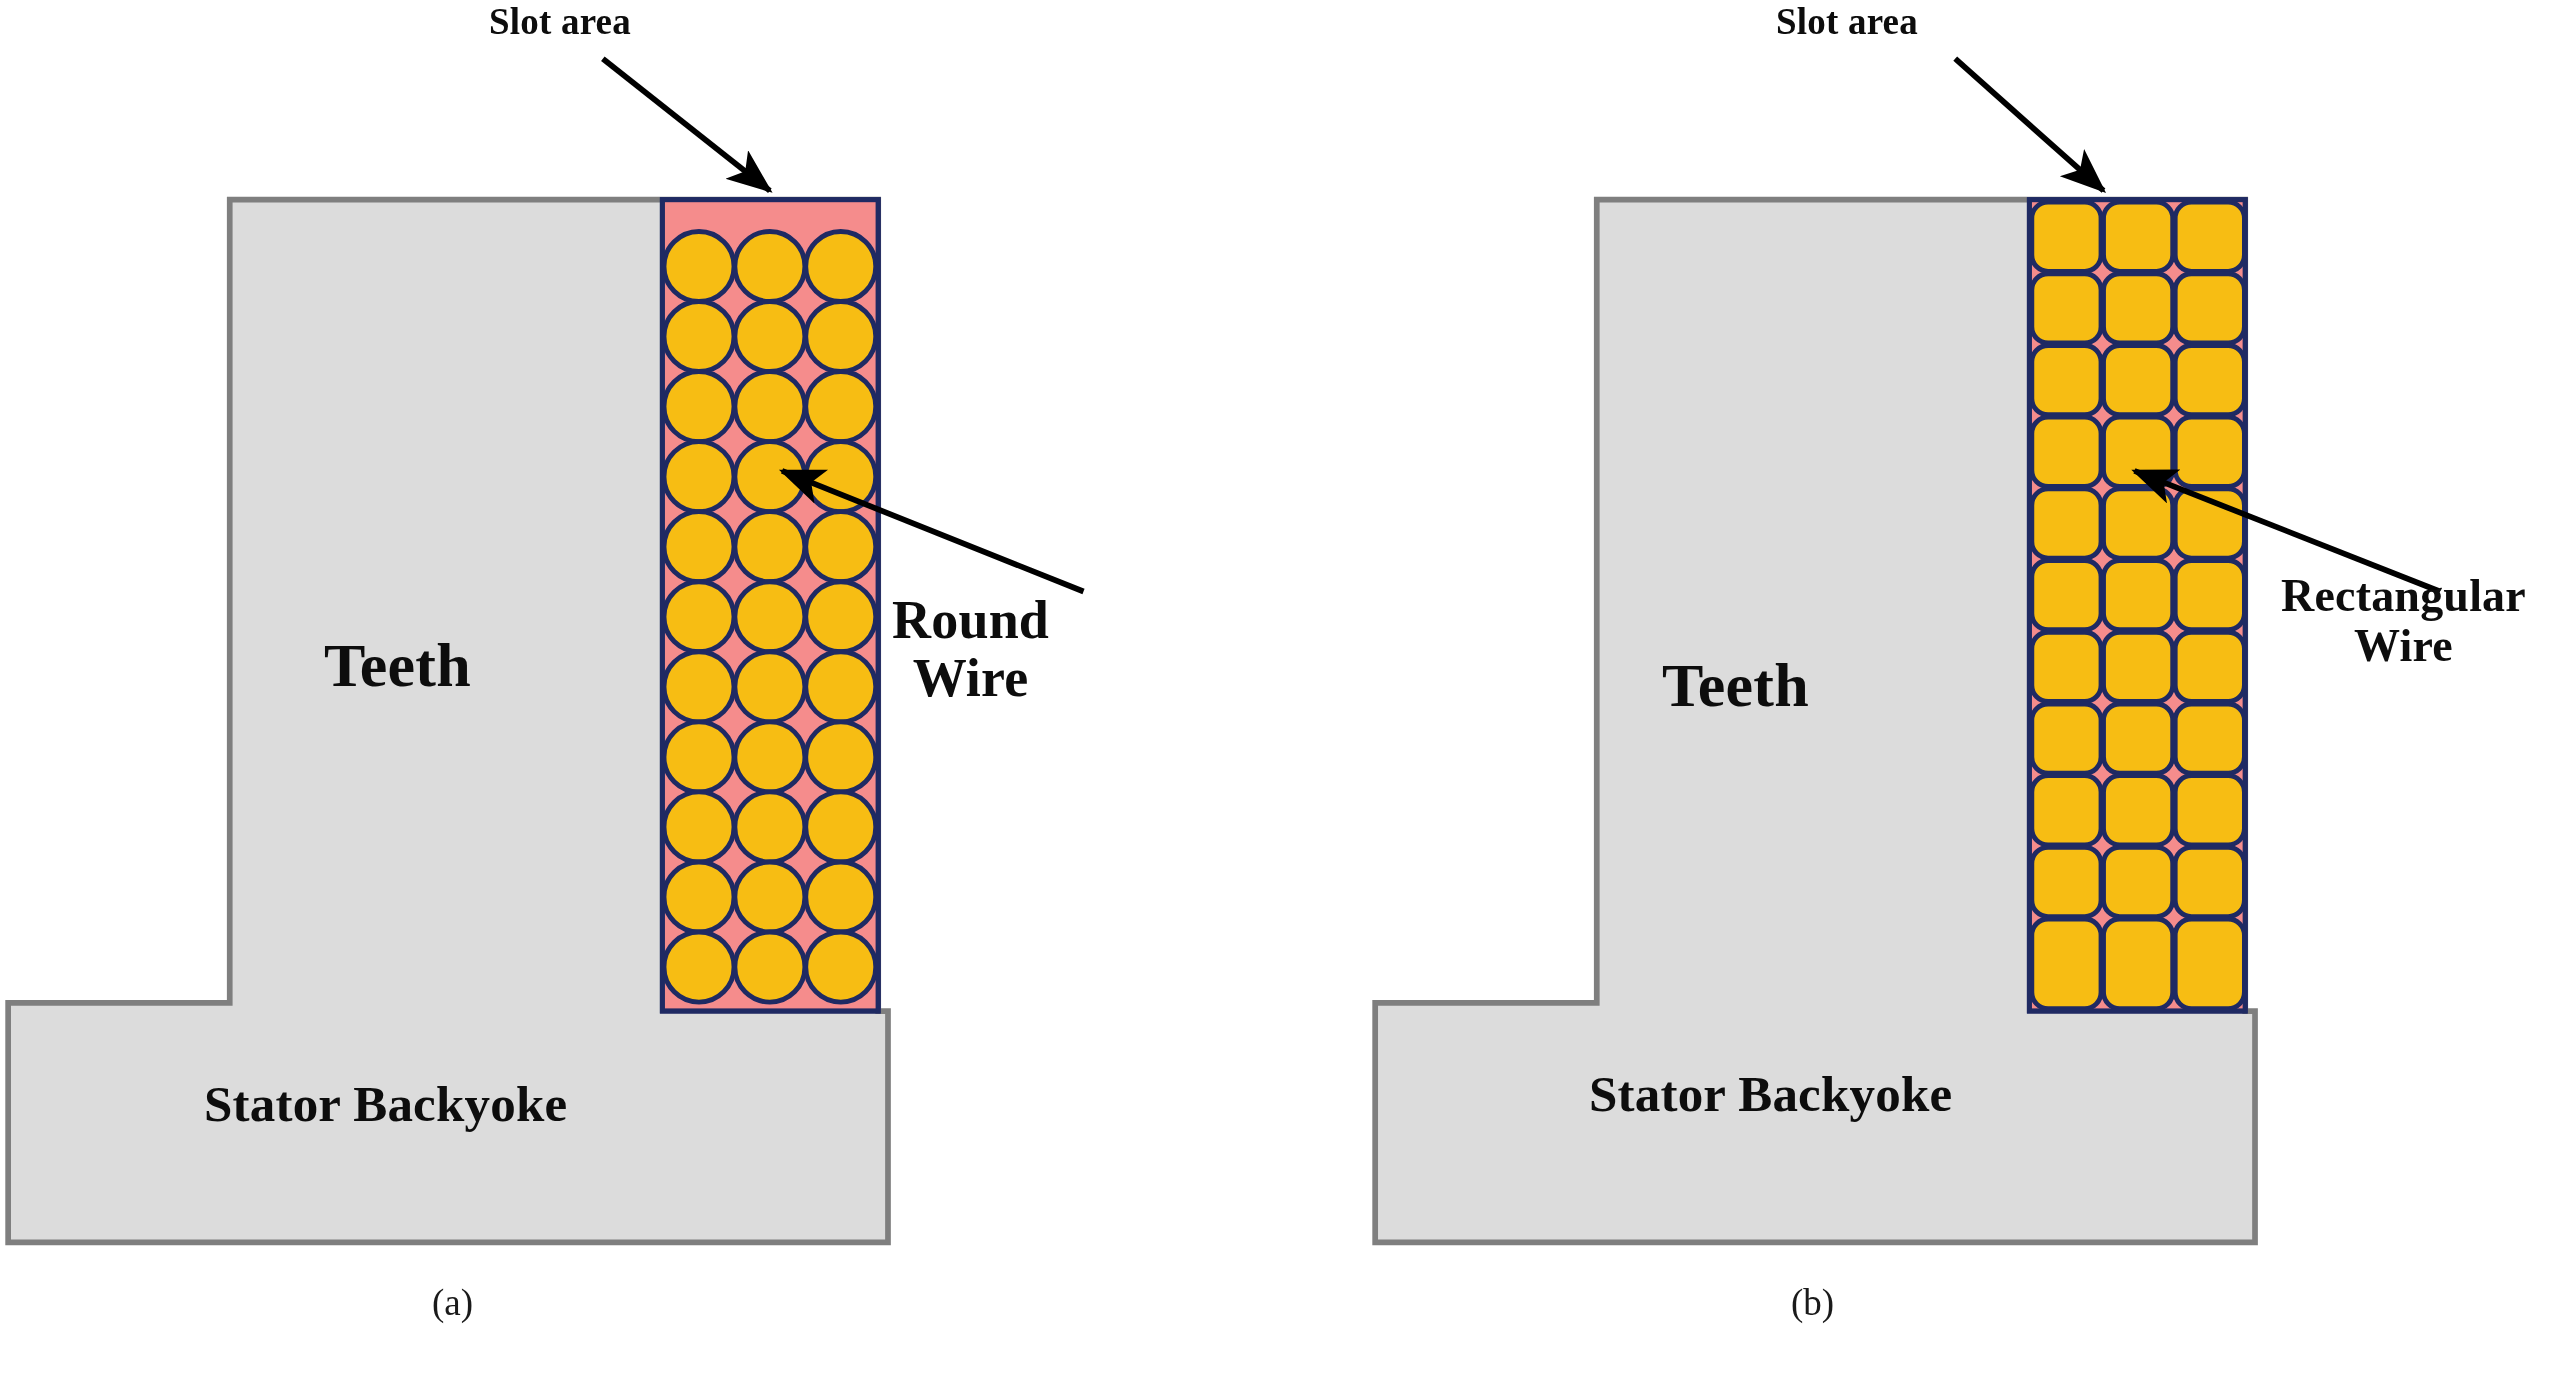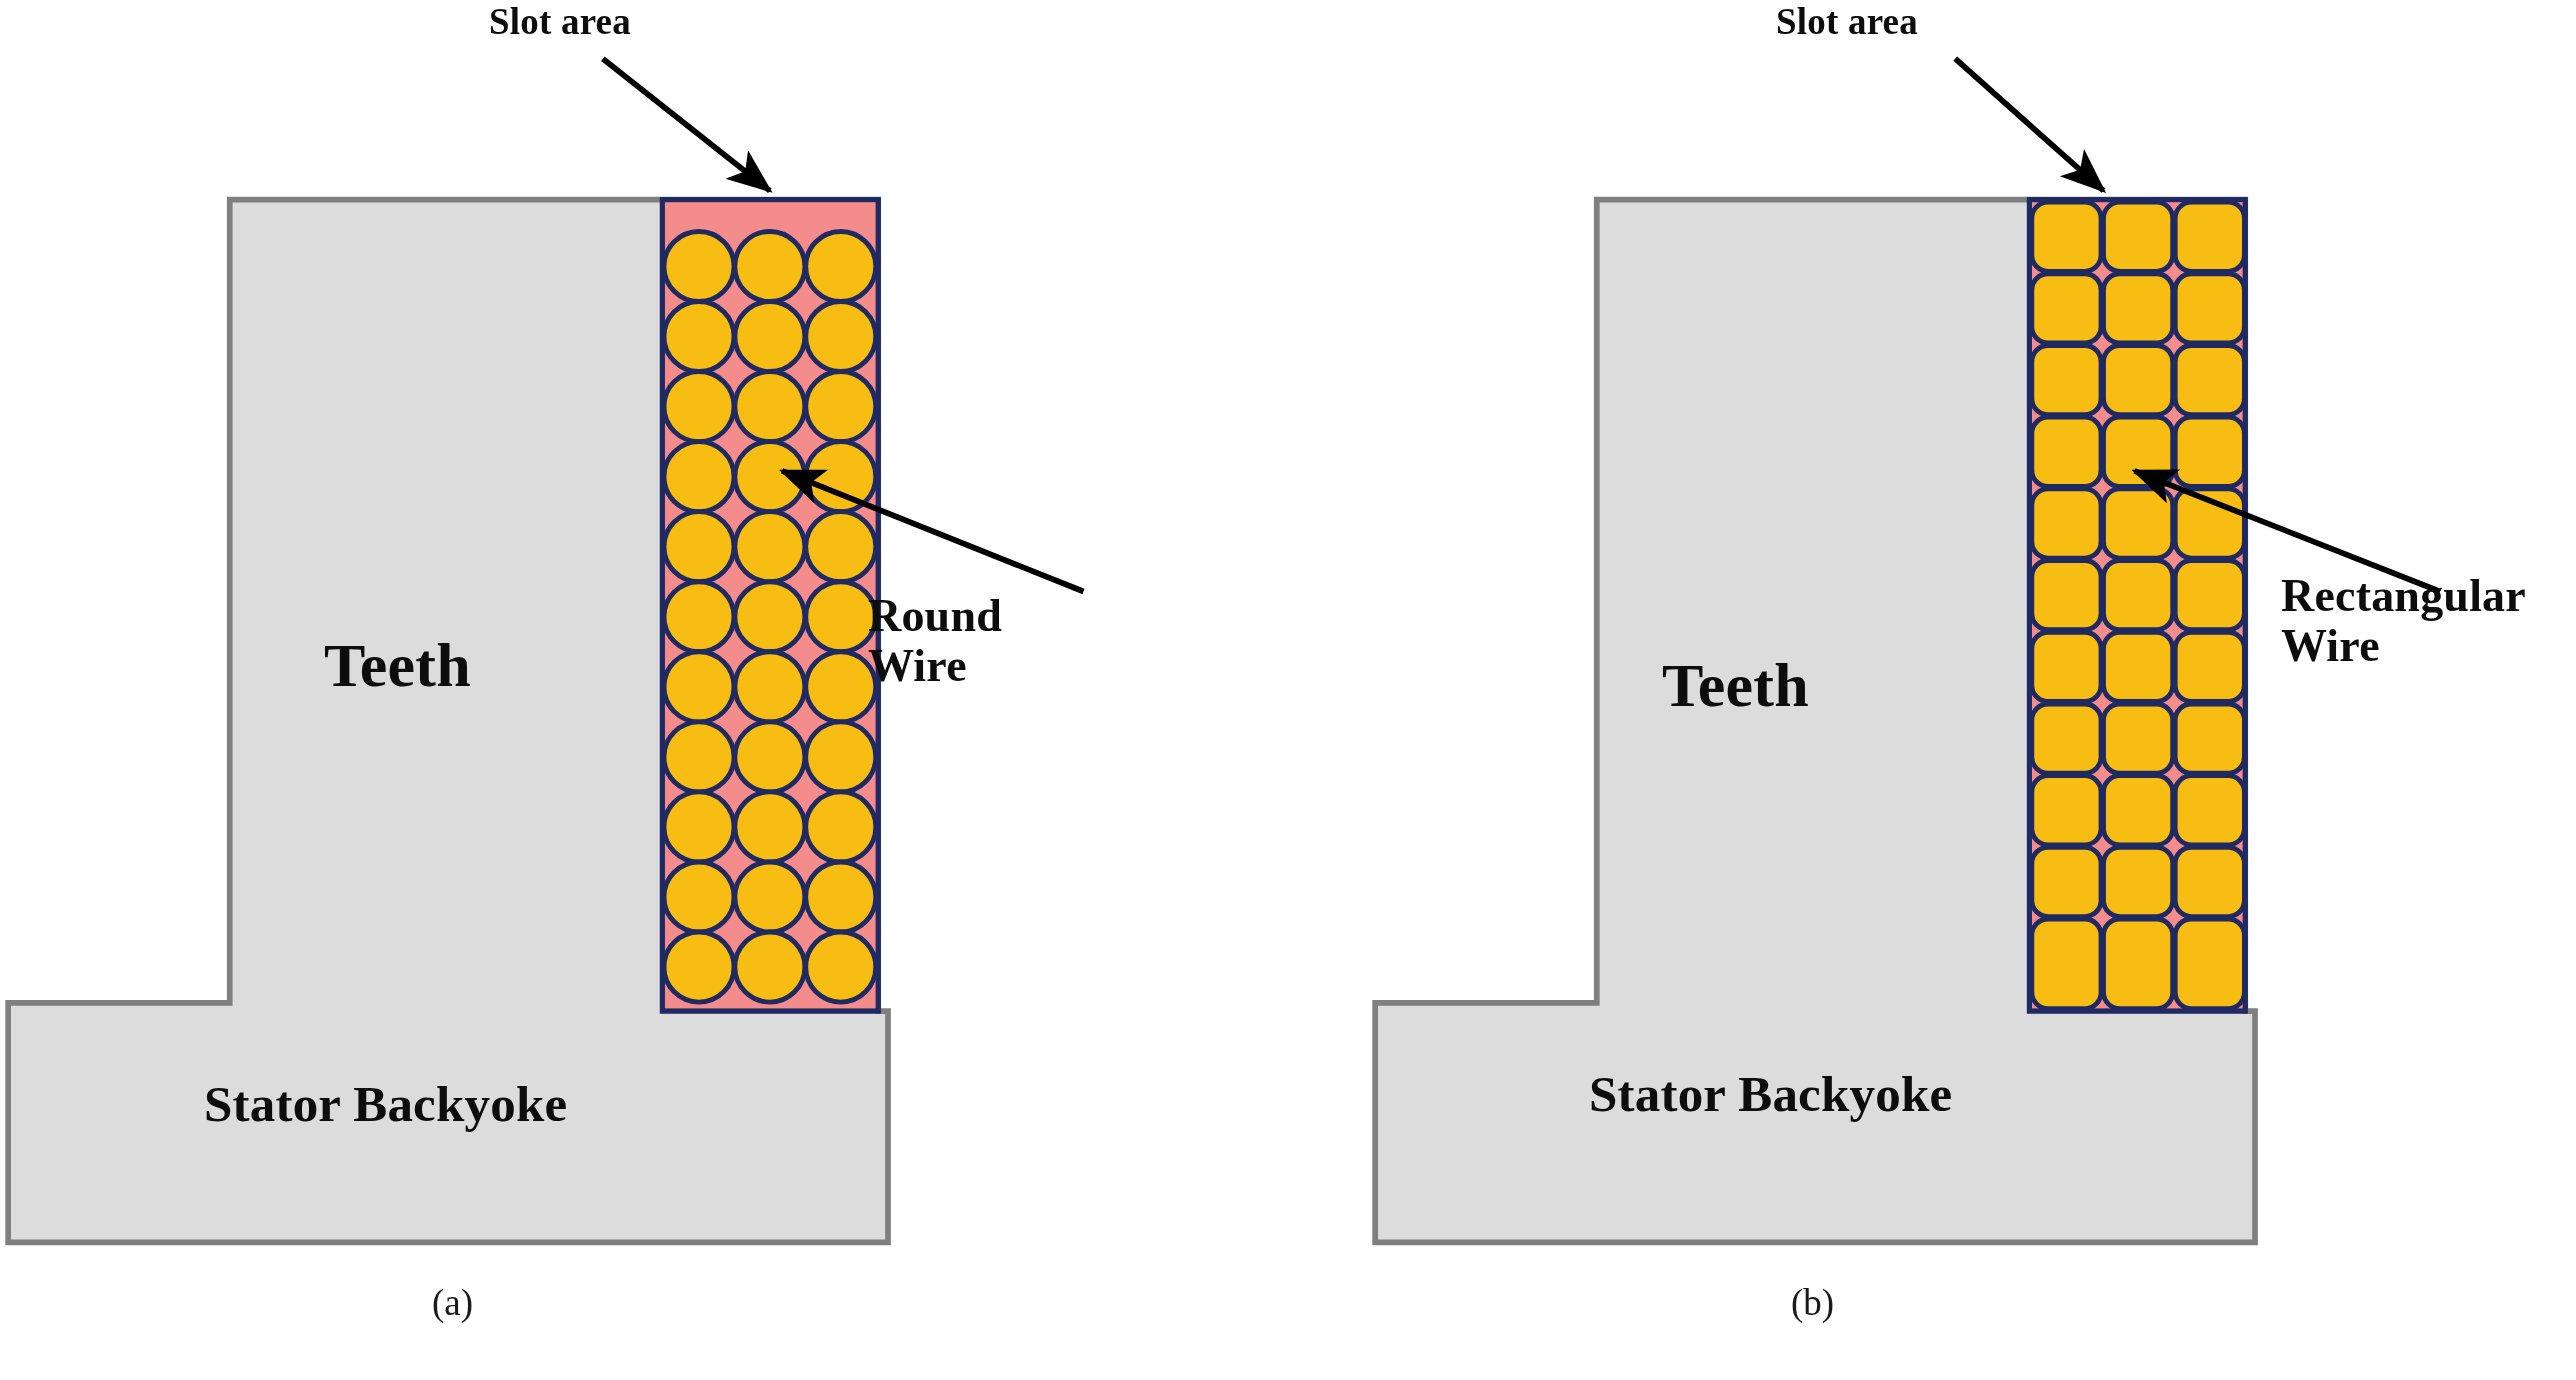--- a/index.html
+++ b/index.html
@@ -30,32 +30,33 @@
   }
 
   .lbl {
     position: absolute;
     font-family: "Liberation Serif", "DejaVu Serif", serif;
     font-weight: bold;
     color: #0d0d0d;
     white-space: pre;
     line-height: 1.08;
     letter-spacing: 0.2px;
+    text-align: center;
   }
 
   .lbl-slot-a { left: 489px;  top: 1.6px;   font-size: 37px; }
   .lbl-slot-b { left: 1776px; top: 1.6px;   font-size: 37px; }
 
   .lbl-teeth-a { left: 324px;  top: 632px;  font-size: 62px; }
   .lbl-teeth-b { left: 1662px; top: 652px;  font-size: 62px; }
 
   .lbl-yoke-a { left: 204px;  top: 1077px; font-size: 51px; }
   .lbl-yoke-b { left: 1589px; top: 1067px; font-size: 51px; }
 
-  .lbl-round   { left: 868px; top: 591px;  font-size: 46px; }
+  .lbl-round   { left: 892px; top: 591px;  font-size: 54px; }
   .lbl-rect    { left: 2281px; top: 571px;  font-size: 46px; }
 
   .caption {
     position: absolute;
     font-family: "Liberation Serif", "DejaVu Serif", serif;
     font-weight: normal;
     font-size: 37px;
     color: #1a1a1a;
     white-space: pre;
   }

